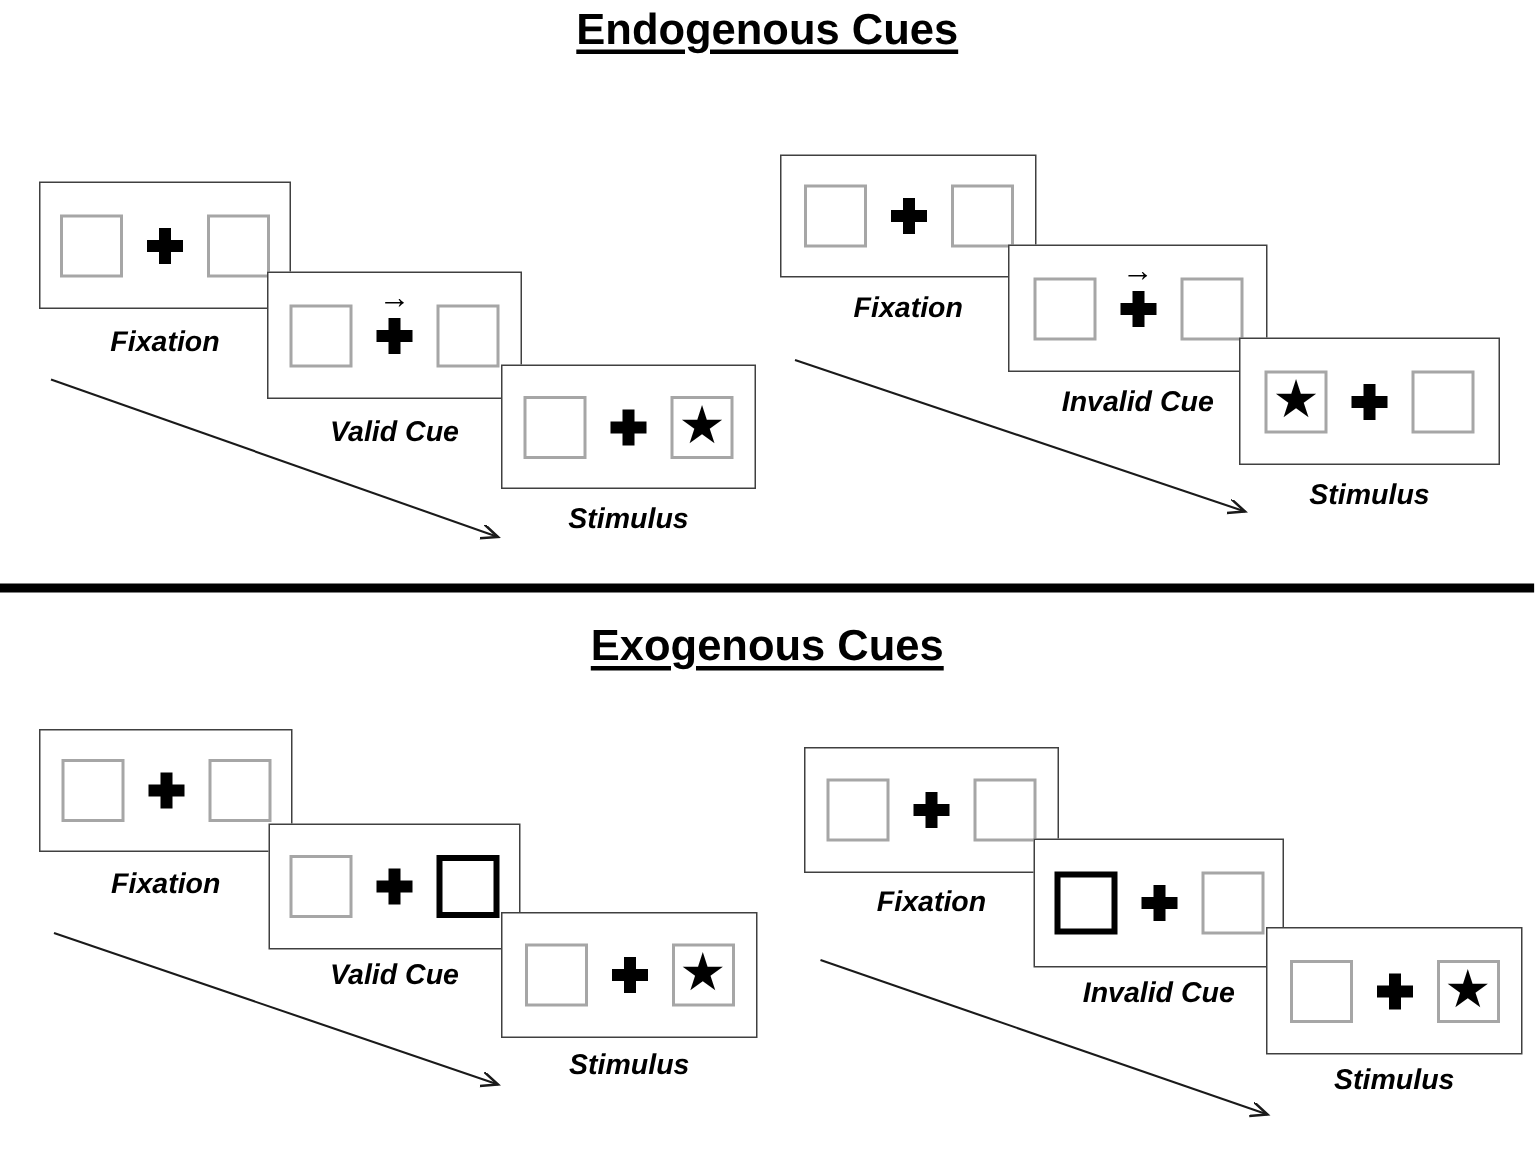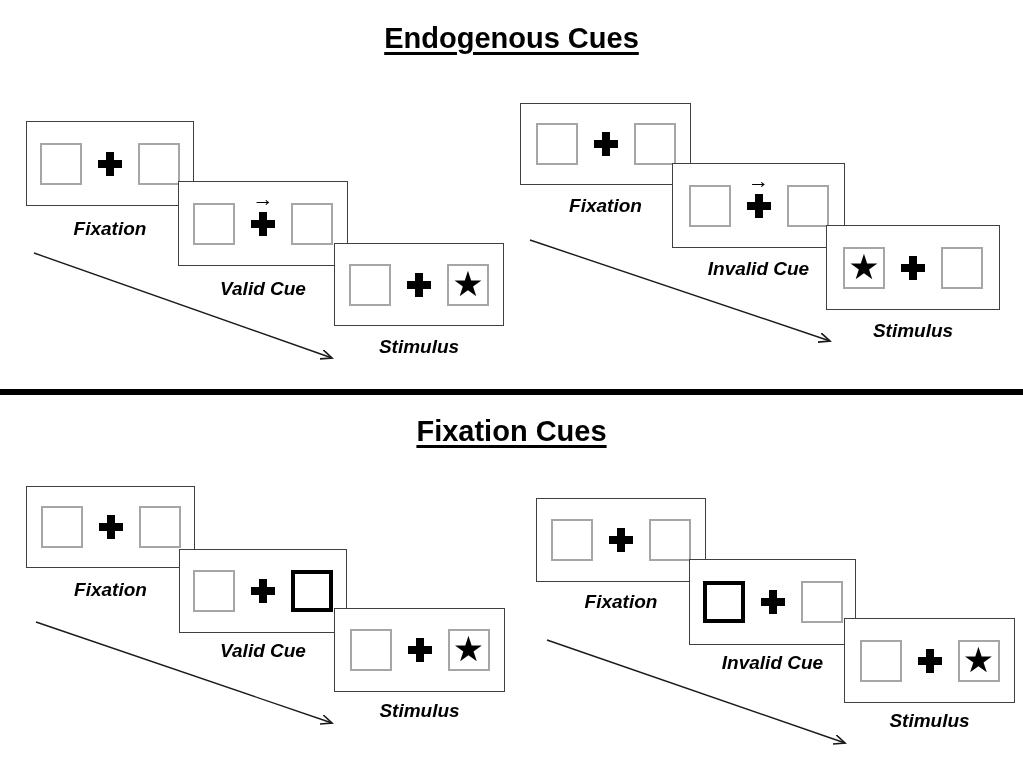--- a/index.html
+++ b/index.html
@@ -4,21 +4,21 @@
 <style>
   html,body { margin:0; padding:0; background:#ffffff; }
   body { font-family:"Liberation Sans", sans-serif; color:#000; }
   #stage { position:relative; width:1023px; height:767px; background:#fff; overflow:hidden; }
 
   .section-title {
     position:absolute; left:0; width:100%; text-align:center;
     font-size:29px; font-weight:bold;
     text-decoration:underline; text-decoration-thickness:3px; text-underline-offset:4px;
   }
-  .title-top { top:22px; }
+  .title-top { top:4px; }
   .title-bottom { top:415px; }
 
   .divider { position:absolute; left:0; top:389px; width:100%; height:6px; background:#000; }
 
   .panel {
     position:absolute; background:#fff; border:1px solid #404040;
     display:flex; align-items:center; justify-content:center; gap:11px;
     box-sizing:border-box;
   }
   .box {
@@ -82,21 +82,21 @@
   .l-br-2 { left:689px; top:651px; width:167px; }
   .l-br-3 { left:844px; top:709px; width:171px; }
   .a-br { left:542px; top:635px; }
 </style>
 </head>
 <body>
 
 <div id="stage">
 
   <div class="section-title title-top">Endogenous Cues</div>
-  <div class="section-title title-bottom">Fixation Cues</div>
+  <div class="section-title title-bottom">Exogenous Cues</div>
 
   <div class="divider"></div>
 
   <div class="panel p-tl-1">
     <div class="box" data-variant="plain"></div>
     <div class="centerstack">
       <span class="cue-arrow"></span>
       <span class="cross"></span>
     </div>
     <div class="box" data-variant="plain"></div>

